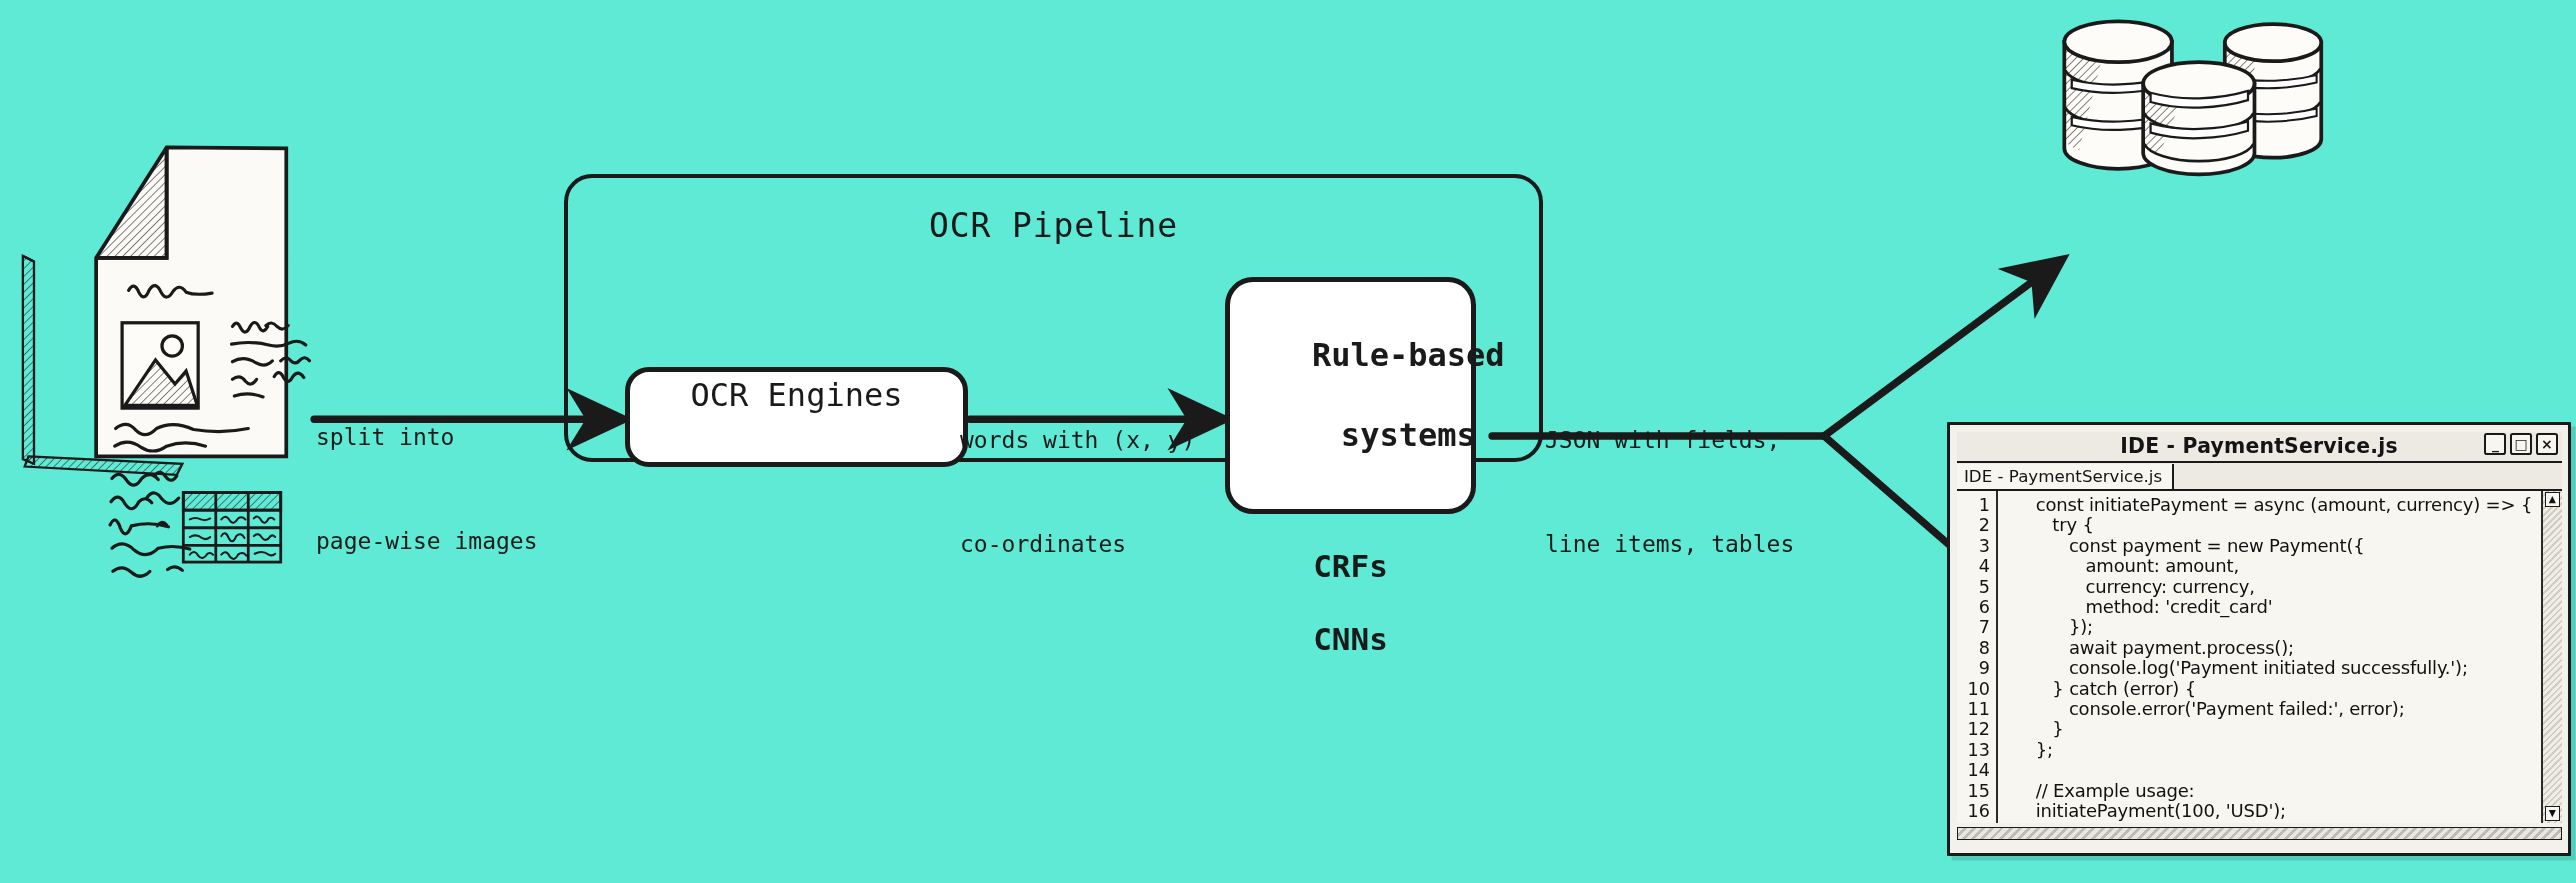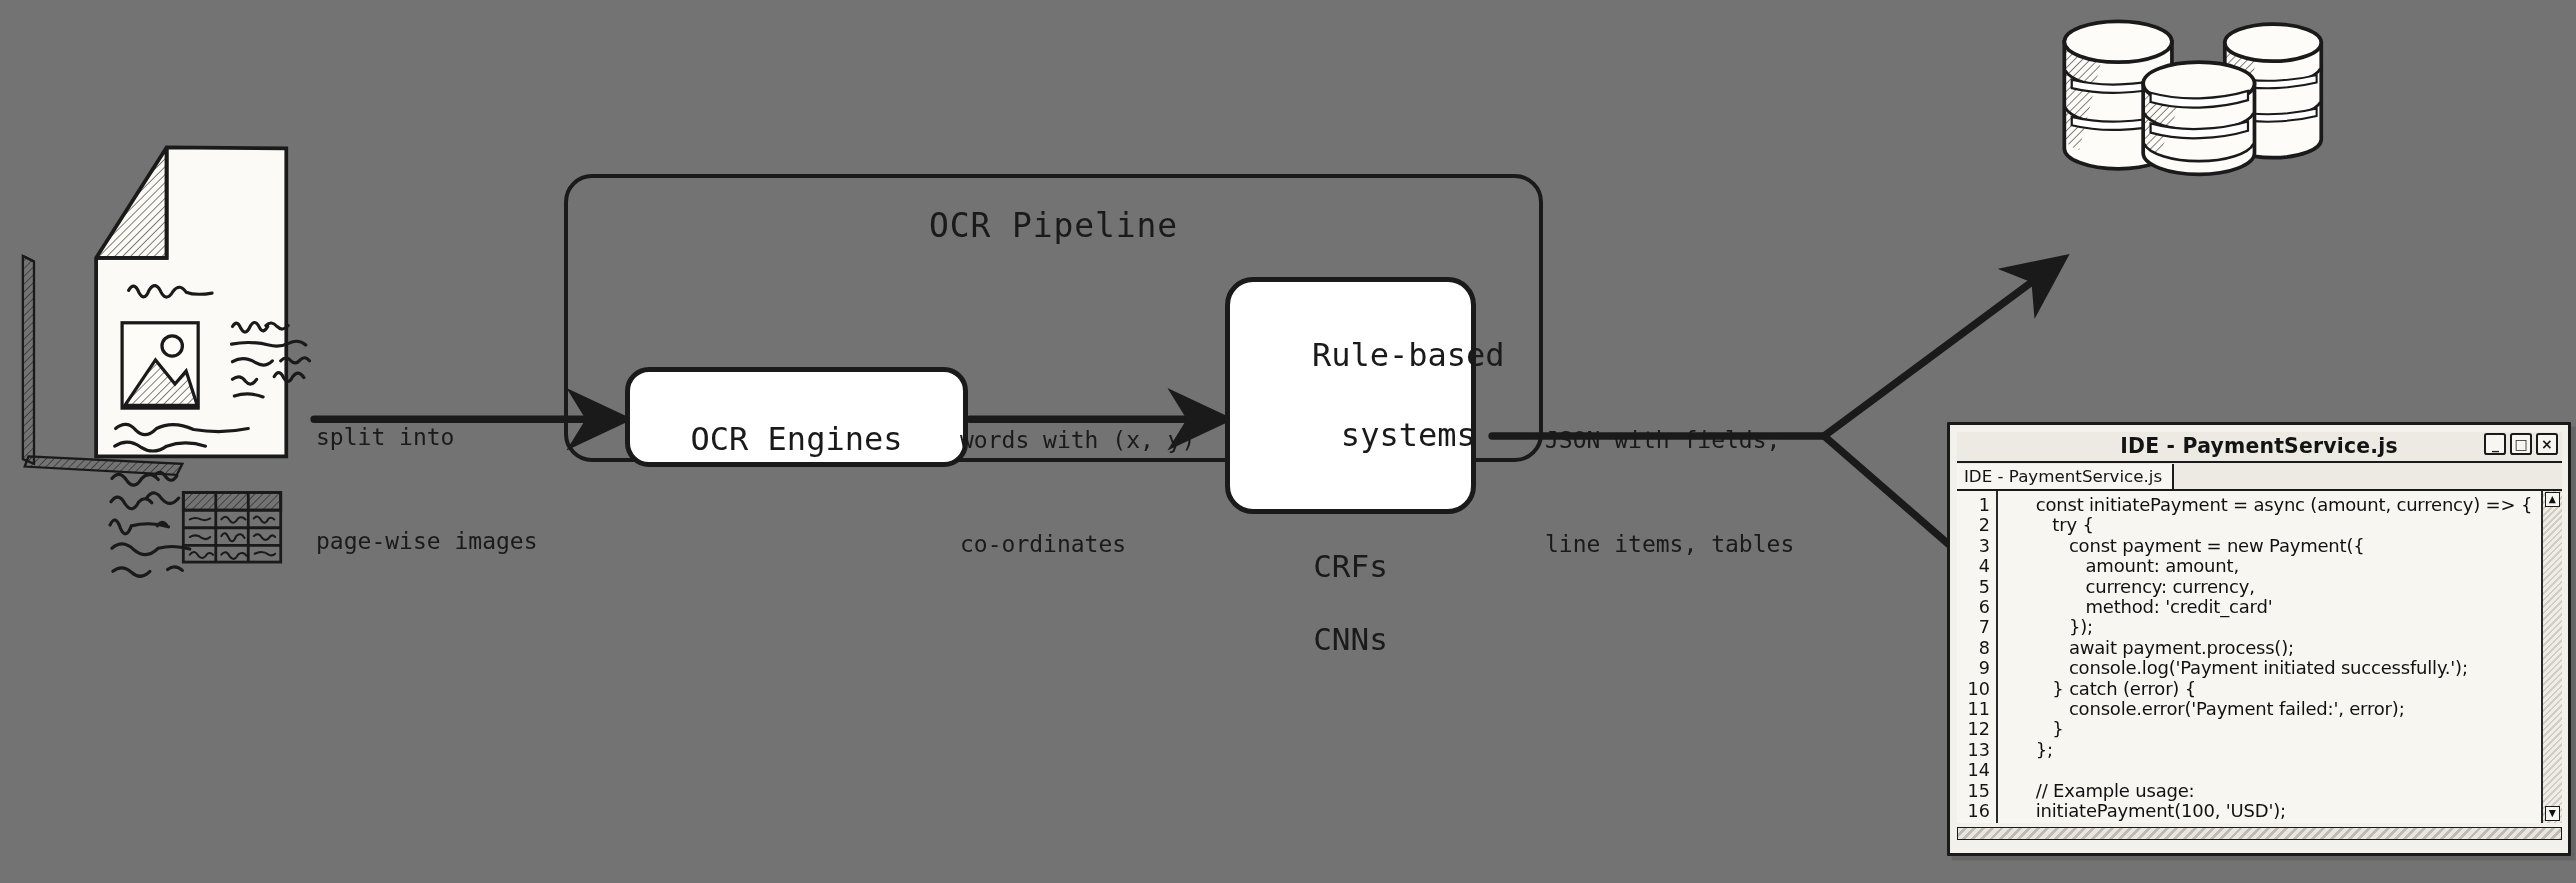--- a/index.html
+++ b/index.html
@@ -5,21 +5,21 @@
   * { box-sizing: border-box; }
   html, body {
     margin: 0; padding: 0;
     background: #ffffff;
     font-family: "DejaVu Sans Mono", monospace;
   }
   #canvas {
     position: relative;
     width: 2576px;
     height: 883px;
-    background: #737373;
+    background: #5eead4;
     overflow: hidden;
   }
   .abs { position: absolute; }
 
   
   .mono-label {
     font-family: "DejaVu Sans Mono", monospace;
     color: #1a1a1a;
     white-space: pre;
     line-height: 1.45;
@@ -41,35 +41,36 @@
     letter-spacing: 0.9px;
   }
 
   
   .inner-box {
     border: 5.6px solid #1a1a1a;
     border-radius: 24px;
     background: #ffffff;
     display: flex;
     align-items: center;
-    justify-content: flex-end;
+    justify-content: flex-start;
     flex-direction: column;
   }
   #ocr-engines-box {
     left: 625px; top: 367px;
     width: 343px; height: 100px;
   }
   #ocr-engines-label { font-size: 32px; }
 
   #rule-box {
     left: 1225px; top: 277px;
     width: 251px; height: 237px;
     border-radius: 28px;
     justify-content: flex-start;
     padding-top: 13px;
+    font-weight: bold;
   }
   #rule-title {
     font-size: 32px; text-align: center; line-height: 1.25;
   }
   #rule-crfs { font-size: 31px; margin-top: 49px; }
   #rule-cnns { font-size: 31px; margin-top: 28px; }
 
   
   .edge-label { font-size: 23px; line-height: 1.5; }
   #label-split  { left: 316px;  top: 351px; }

